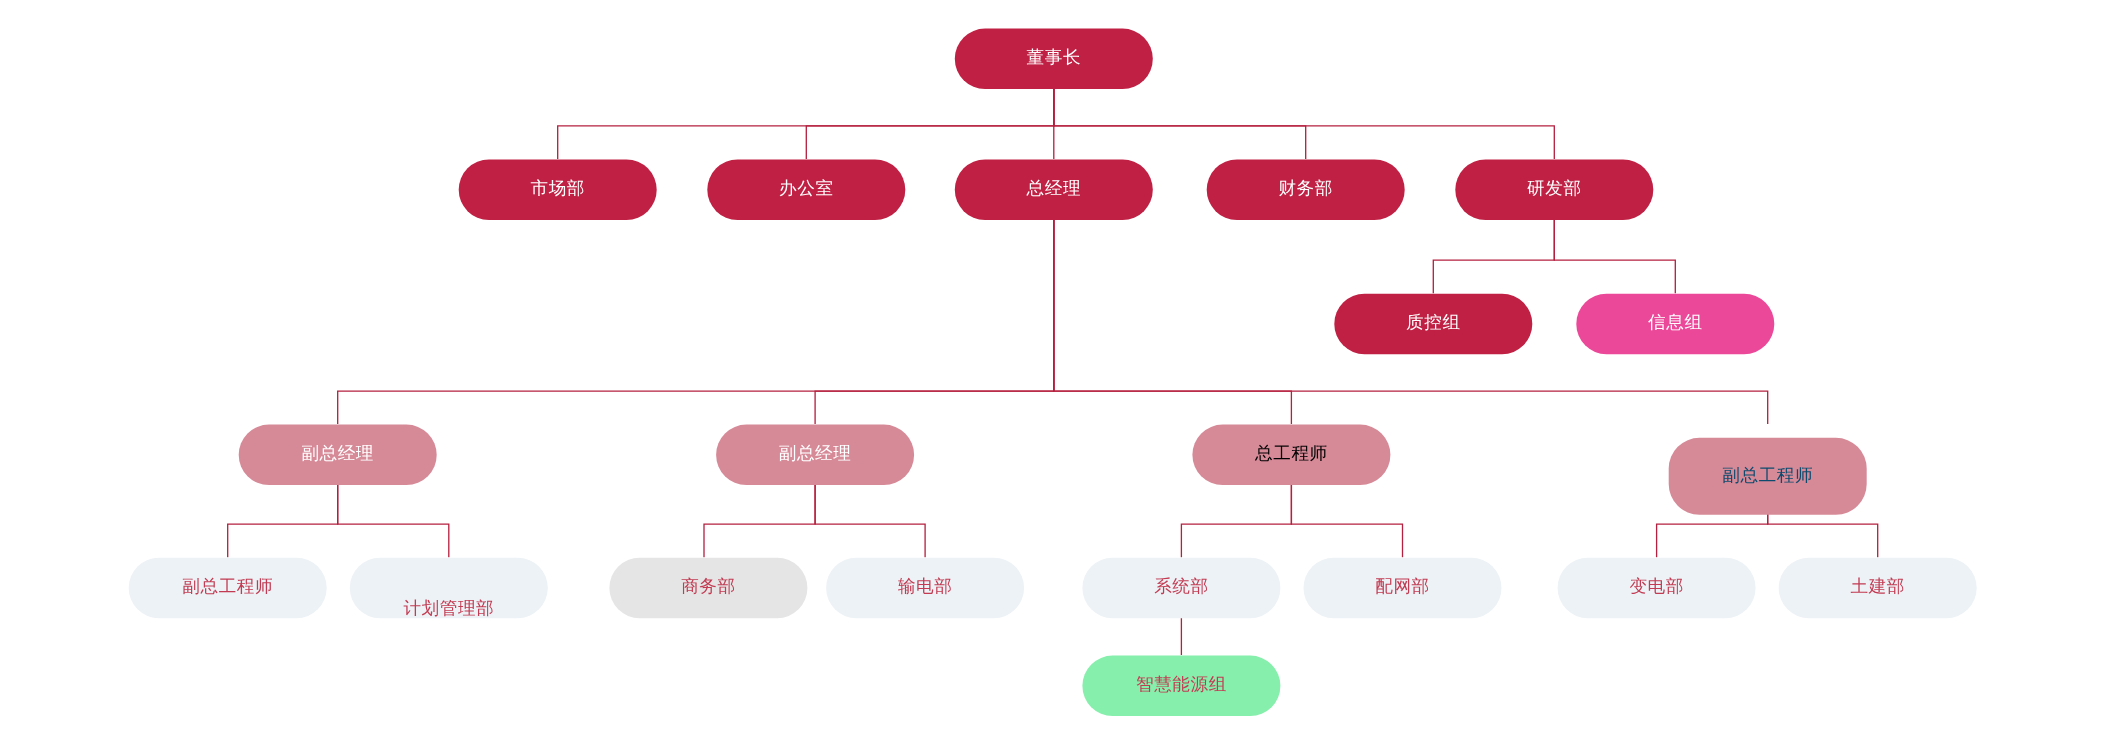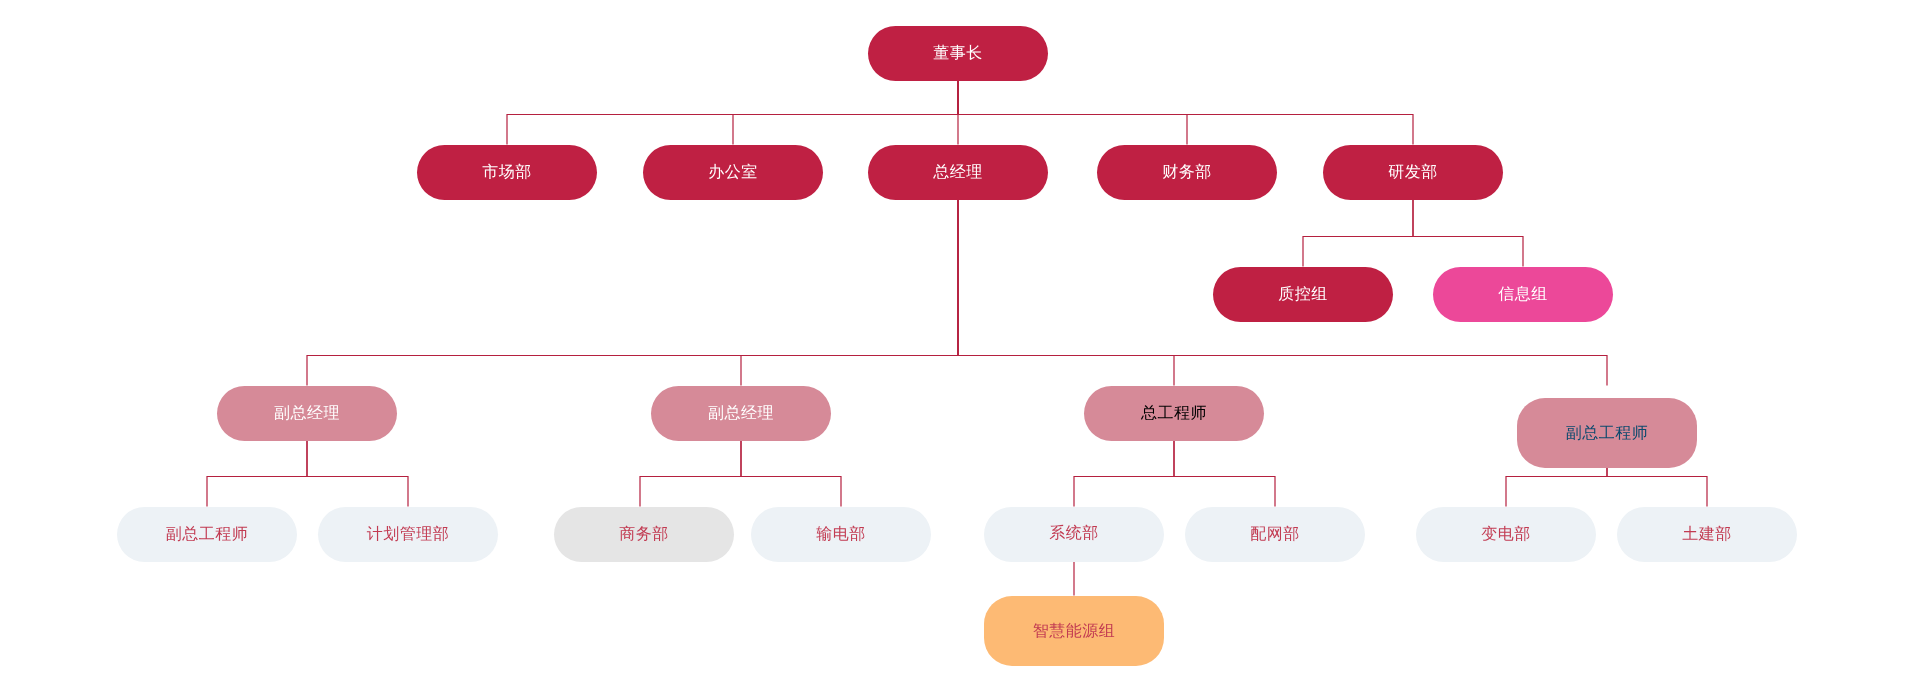--- a/index.html
+++ b/index.html
@@ -99,38 +99,38 @@
       </div>
       <div class="node" style="left: 1084px; top: 385.5px; width: 180px; height: 55px; border-radius: 28px; background: rgb(214, 138, 152); color: #000000;">
         <span>总工程师</span>
       </div>
       <div class="node" style="left: 1517px; top: 385.5px; width: 180px; height: 70px; border-radius: 28px; background: rgb(214, 138, 152); color: #0c4a6e; margin-top: 12px;">
         <span>副总工程师</span>
       </div>
       <div class="node" style="left: 117px; top: 506.5px; width: 180px; height: 55px; border-radius: 28px; background: rgb(237, 242, 246); color: rgb(194, 59, 82);">
         <span>副总工程师</span>
       </div>
-      <div class="node" style="left: 318px; top: 506.5px; width: 180px; height: 55px; border-radius: 28px; background: rgb(237, 242, 246); color: rgb(194, 59, 82);">
+      <div class="node" style="left: 318px; top: 506.5px; width: 180px; height: 55px; border-radius: 28px; background: rgb(237, 242, 246); color: rgb(194, 59, 82); align-items: flex-end;">
         <span>计划管理部</span>
       </div>
       <div class="node" style="left: 554px; top: 506.5px; width: 180px; height: 55px; border-radius: 28px; background: #e5e5e5; color: rgb(194, 59, 82);">
         <span>商务部</span>
       </div>
       <div class="node" style="left: 751px; top: 506.5px; width: 180px; height: 55px; border-radius: 28px; background: rgb(237, 242, 246); color: rgb(194, 59, 82); align-items: center;">
         <span>输电部</span>
       </div>
       <div class="node" style="left: 984px; top: 506.5px; width: 180px; height: 55px; border-radius: 28px; background: rgb(237, 242, 246); color: rgb(194, 59, 82); font-family: Liberation Mono, monospace;">
         <span>系统部</span>
       </div>
       <div class="node" style="left: 1185px; top: 506.5px; width: 180px; height: 55px; border-radius: 28px; background: rgb(237, 242, 246); color: rgb(194, 59, 82);">
         <span>配网部</span>
       </div>
       <div class="node" style="left: 1416px; top: 506.5px; width: 180px; height: 55px; border-radius: 28px; background: rgb(237, 242, 246); color: rgb(194, 59, 82);">
         <span>变电部</span>
       </div>
       <div class="node" style="left: 1617px; top: 506.5px; width: 180px; height: 55px; border-radius: 28px; background: rgb(237, 242, 246); color: rgb(194, 59, 82);">
         <span>土建部</span>
       </div>
-      <div class="node" style="left: 984px; top: 595.5px; width: 180px; height: 70px; border-radius: 28px; background: #fdba74; color: rgb(194, 59, 82);">
+      <div class="node" style="left: 984px; top: 595.5px; width: 180px; height: 55px; border-radius: 28px; background: #86efac; color: rgb(194, 59, 82);">
         <span>智慧能源组</span>
       </div>
     </div>
 </div>
 
 </body></html>

